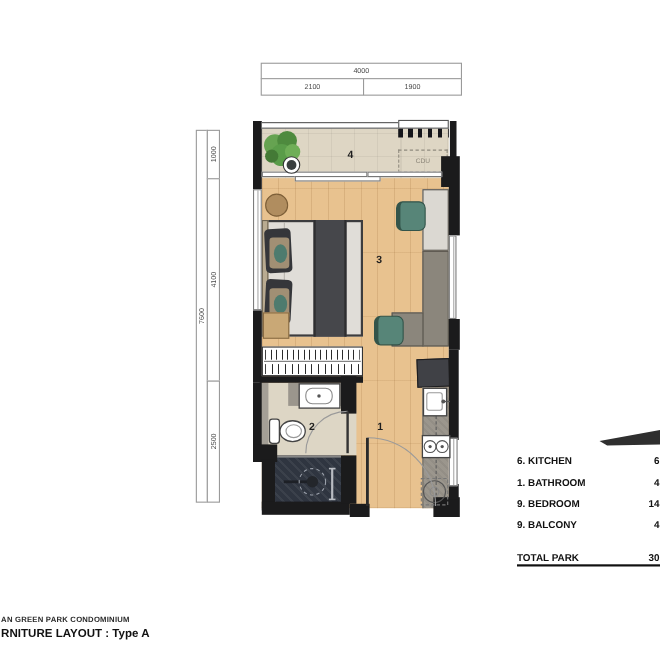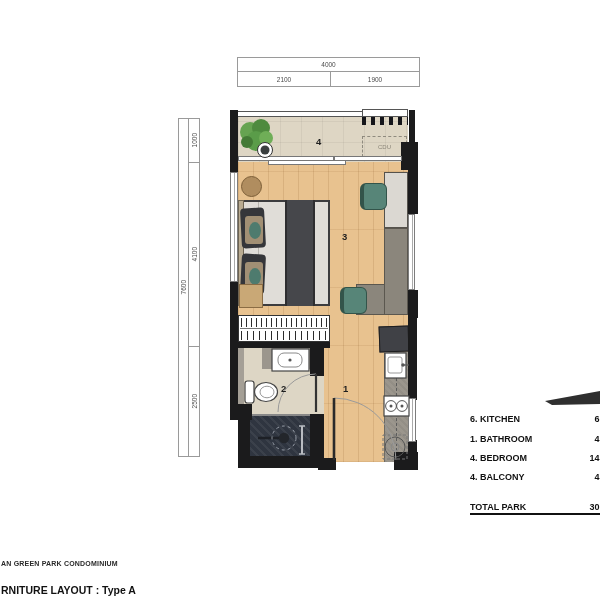--- a/index.html
+++ b/index.html
@@ -209,27 +209,27 @@
 
 <div class="abs legrow" style="left:470px;top:414px;width:160px;">
   <span>6. KITCHEN</span>
   <span class="legval">6.5</span>
 </div>
 <div class="abs legrow" style="left:470px;top:434px;width:160px;">
   <span>1. BATHROOM</span>
   <span class="legval">4.6</span>
 </div>
 <div class="abs legrow" style="left:470px;top:453px;width:160px;">
-  <span>4. BEDROOM</span>
+  <span>9. BEDROOM</span>
   <span class="legval">14.5</span>
 </div>
 <div class="abs legrow" style="left:470px;top:472px;width:160px;">
-  <span>4. BALCONY</span>
+  <span>9. BALCONY</span>
   <span class="legval">4.7</span>
 </div>
 <div class="abs legrow" style="left:470px;top:502px;width:160px;">
   <span>TOTAL PARK</span>
   <span class="legval">30.3</span>
 </div>
 <div class="abs" style="left:470px;top:513px;width:140px;height:2px;background:#111;z-index:6;"></div>
 
 <div class="abs t1" style="left:1px;top:560px;"><span>AN GREEN PARK CONDOMINIUM</span></div>
-<div class="abs t2" style="left:1px;top:584px;"><span>RNITURE LAYOUT : Type A</span></div>
+<div class="abs t2" style="left:1px;top:570px;"><span>RNITURE LAYOUT : Type A</span></div>
 
 </body></html>

